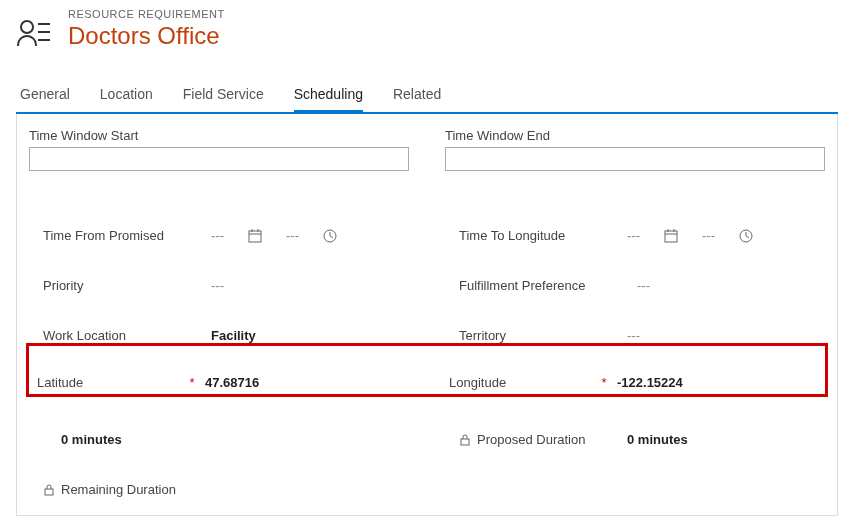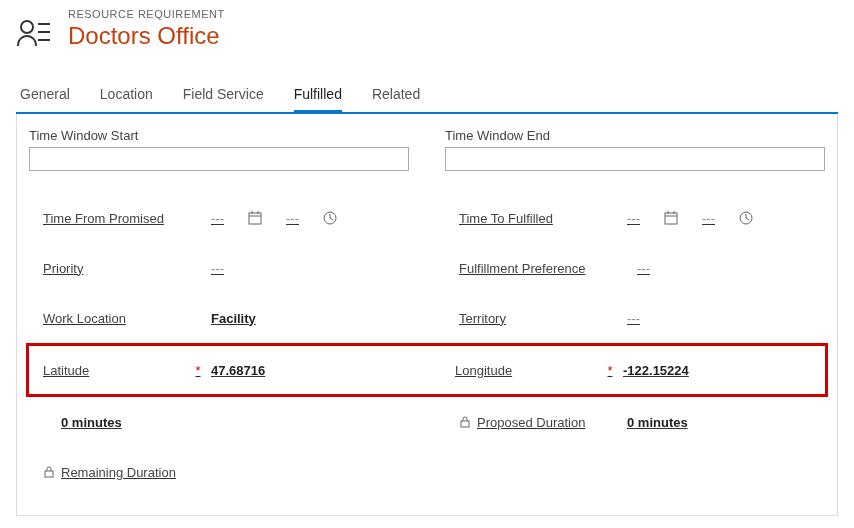--- a/index.html
+++ b/index.html
@@ -26,43 +26,42 @@
   .content-wrap { border: 1px solid #ddd; border-top: none; padding: 14px 12px 18px 12px; }
   .columns { display: flex; gap: 36px; }
   .col { flex: 1; }
   .section-label { font-size: 13px; color: #444; margin-bottom: 4px; }
   .section-input {
     width: 100%; height: 24px; border: 1px solid #aaa; background: #fff;
     padding: 2px 6px; font-size: 13px;
   }
   .fields { margin-top: 22px; }
   .field-row {
-    display: flex; align-items: center; height: 50px;
+    display: flex; align-items: flex-end; height: 50px;
     padding: 0 0 0 14px;
-    text-decoration: underline;
   }
   .field-label {
     flex: 0 0 150px; font-size: 13px; color: #444;
     display: flex; align-items: center; gap: 6px;
   }
   .req { color: #c00; font-size: 13px; width: 10px; text-align: center; margin-right: 8px; }
   .field-value {
     flex: 1; font-size: 13px; color: #222;
     display: flex; align-items: center; gap: 24px;
   }
   .field-value.bold { font-weight: 600; }
   .dashes { color: #888; }
   .icon-slot { color: #666; display: inline-flex; align-items: center; }
   .lock-icon { width: 12px; height: 12px; color: #666; }
   .highlight-row {
     display: flex; gap: 28px; border: 3px solid #d10000;
     padding: 4px 0; margin: 0 -3px;
   }
   .highlight-row .col-inner { flex: 1; }
-  .highlight-row .field-row { height: 40px; padding-left: 14px; }
+  .highlight-row .field-row { height: 40px; padding-left: 8px; }
   svg { display: block; }
 </style>
 </head>
 <body>
 
 <div class="page">
   <div class="header">
     <div class="header-icon">
       <svg viewBox="0 0 36 36" width="36" height="36" fill="none" stroke="currentColor" stroke-width="2">
         <circle cx="11" cy="11" r="6"></circle>
@@ -75,21 +74,21 @@
     <div class="header-text">
       <div class="subtitle">RESOURCE REQUIREMENT</div>
       <div class="title">Doctors Office</div>
     </div>
   </div>
 
   <div class="tabs">
     <div class="tab">General</div>
     <div class="tab">Location</div>
     <div class="tab">Field Service</div>
-    <div class="tab active">Fulfilled</div>
+    <div class="tab active">Scheduling</div>
     <div class="tab">Related</div>
   </div>
   <div class="divider"></div>
 
   <div class="content-wrap">
     <div class="columns">
 
       <div class="col">
         <div class="section-label">Time Window Start</div>
         <input class="section-input" value="" style="">
@@ -132,21 +131,21 @@
               </div>
           </div>
         </div>
       </div>
 
       <div class="col">
         <div class="section-label">Time Window End</div>
         <input class="section-input" value="" style="">
         <div class="fields">
           <div class="field-row">
-            <div class="field-label">Time To Fulfilled</div>
+            <div class="field-label">Time To Longitude</div>
             <span class="req"></span>
             <div class="field-value">
               <span class="dashes">---</span>
               <span class="icon-slot">
                 <svg width="14" height="14" viewBox="0 0 14 14" fill="none" stroke="currentColor" stroke-width="1">
                     <rect x="1" y="2" width="12" height="11"></rect>
                     <line x1="1" y1="5" x2="13" y2="5"></line>
                     <line x1="4" y1="0" x2="4" y2="3"></line>
                     <line x1="10" y1="0" x2="10" y2="3"></line>
                   </svg>

